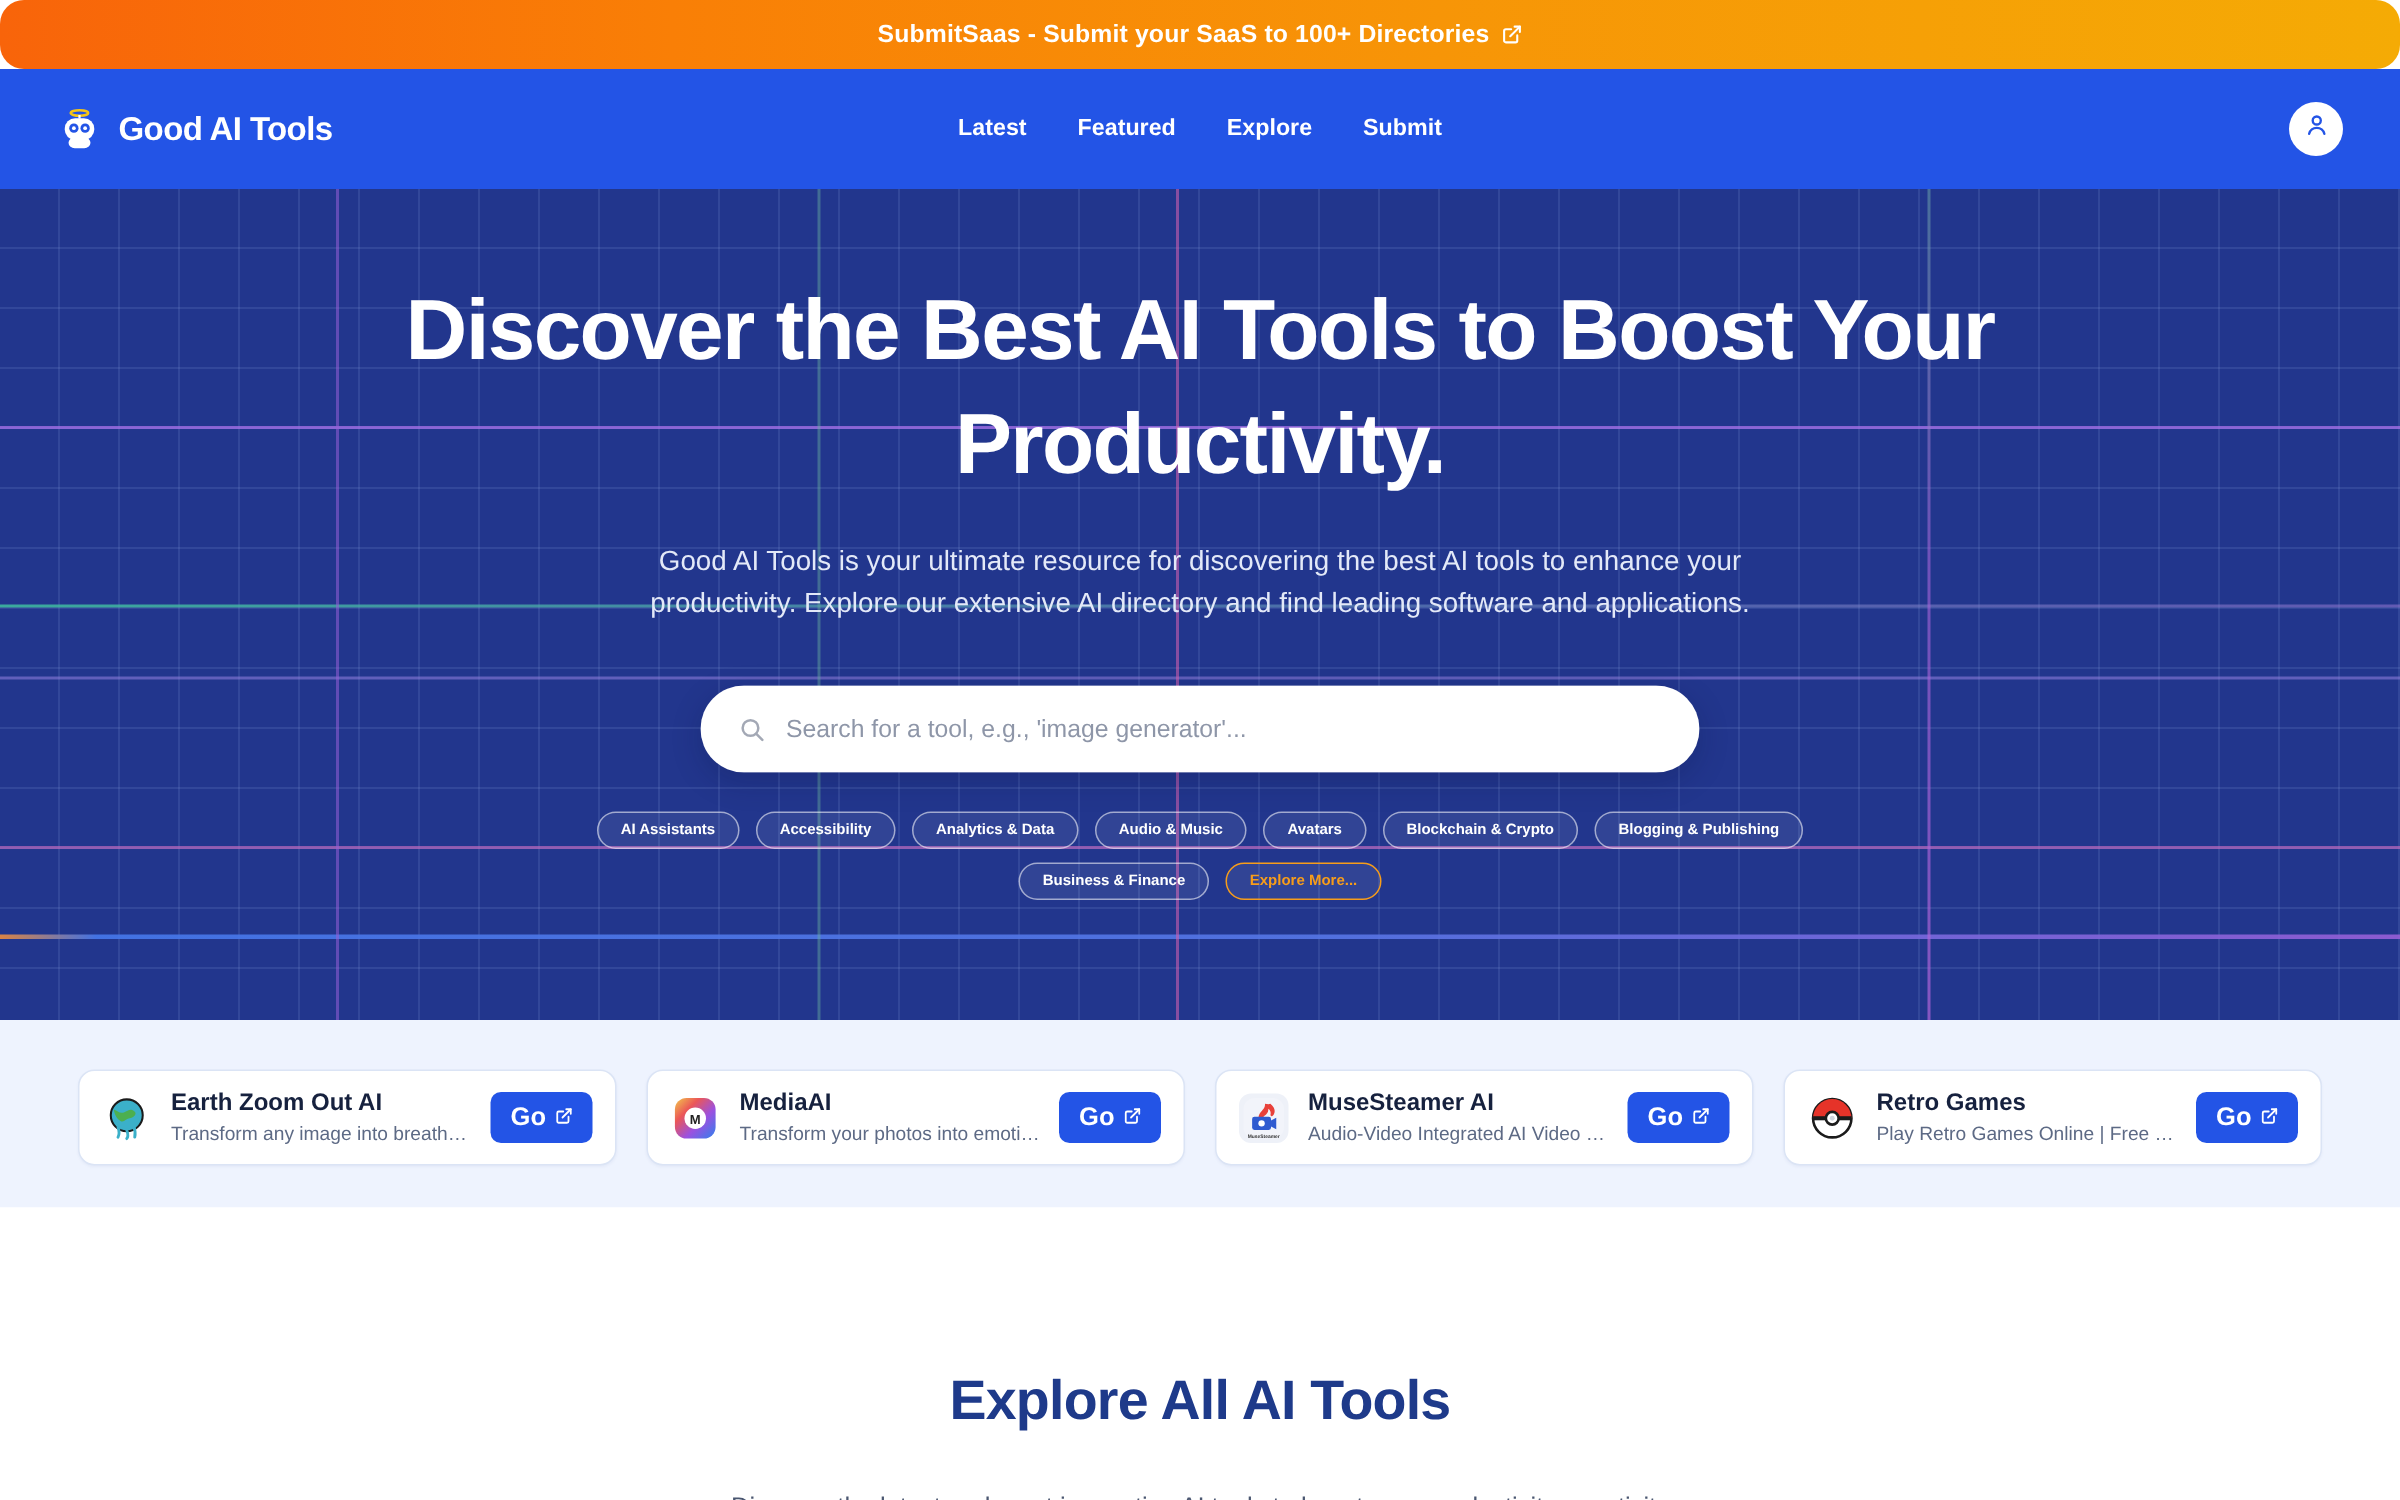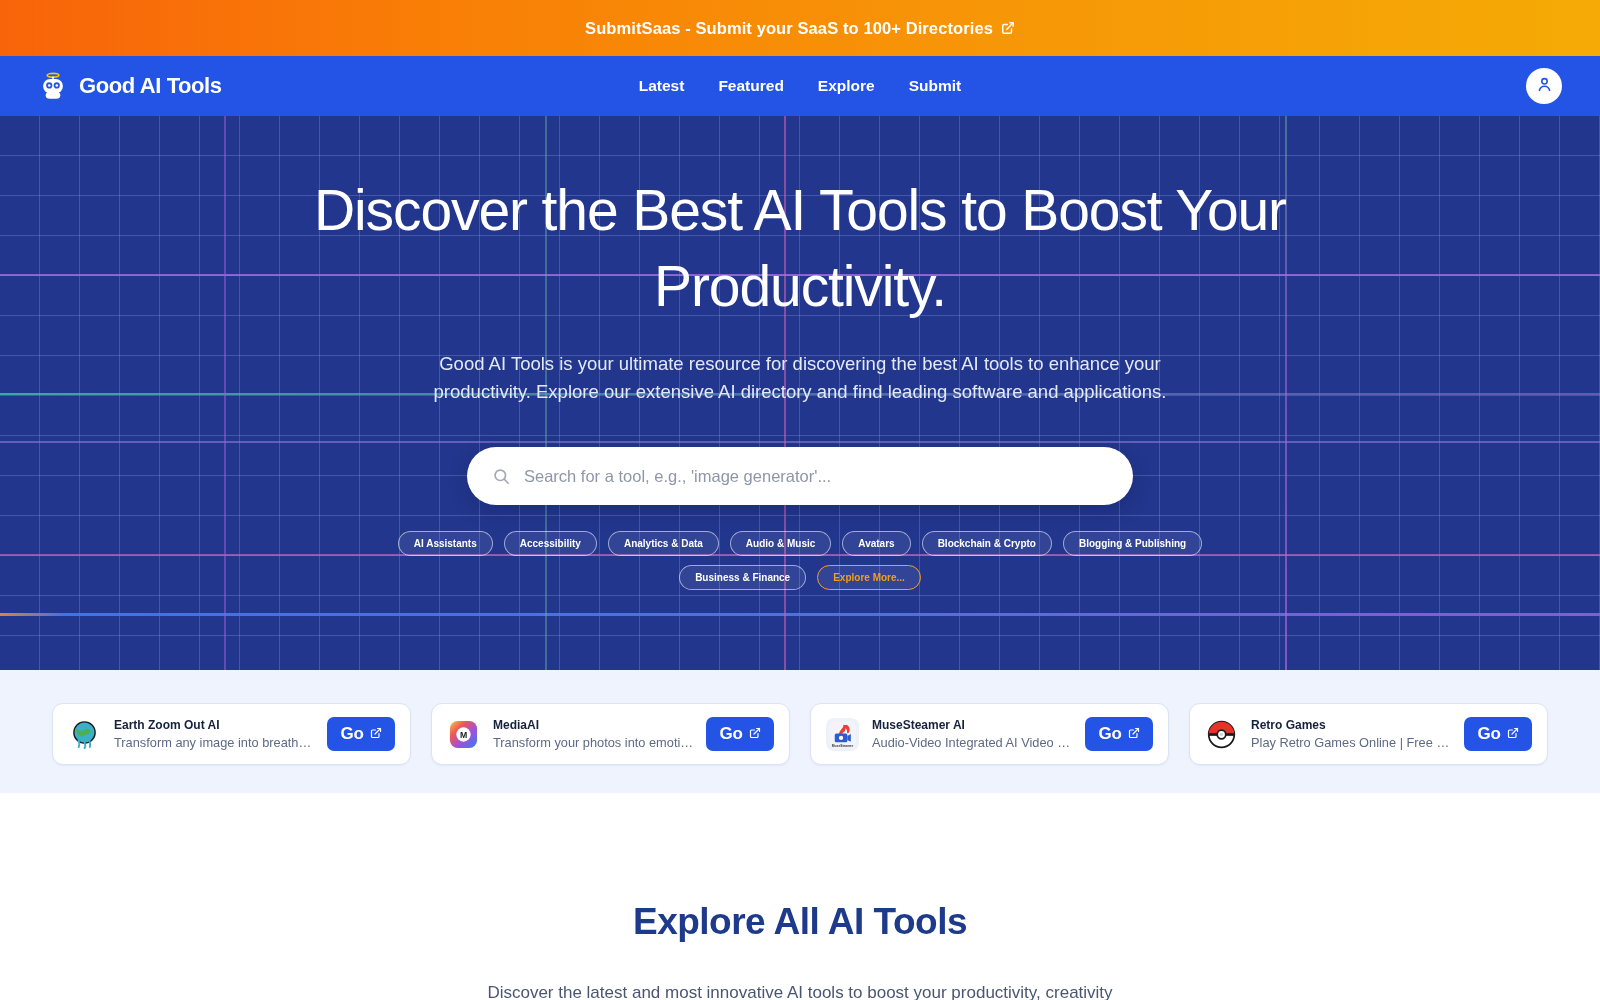--- a/index.html
+++ b/index.html
@@ -6,35 +6,36 @@
   * { box-sizing: border-box; margin: 0; padding: 0; }
   html, body {
     width: 1600px; height: 1000px;
     overflow: hidden;
     font-family: "Liberation Sans", sans-serif;
     background: #ffffff;
   }
 
   
   .promo-banner {
-    height: 56px;
+    height: 46px;
     background: linear-gradient(90deg, #f8640a 0%, #f97f06 28%, #f79507 60%, #f5ab05 100%);
     display: flex; align-items: center; justify-content: center;
     color: #ffffff;
+    border-radius: 16px;
   }
   .promo-text {
     font-size: 16.5px; font-weight: 700; letter-spacing: .1px;
     display: inline-flex; align-items: center; gap: 8px;
   }
   .ext-icon { display: inline-block; width: 14px; height: 14px; }
   .ext-icon svg { display: block; }
 
   
   .navbar {
-    height: 60px;
+    height: 80px;
     background: #2354e6;
     display: flex; align-items: center;
     padding: 0 38px;
     position: relative;
   }
   .brand { display: flex; align-items: center; gap: 11px; }
   .brand-logo { width: 30px; height: 30px; flex: none; }
   .brand-name {
     color: #ffffff; font-size: 22px; font-weight: 700; letter-spacing: -0.4px;
   }
@@ -72,21 +73,21 @@
   .hline { position: absolute; left: 0; right: 0; height: 2px; }
   .vline { position: absolute; top: 0; bottom: 0; width: 2px; }
 
   .hero-inner {
     position: relative; z-index: 4;
     padding-top: 56px;
     text-align: center;
   }
   .hero-title {
     color: #ffffff;
-    font-size: 57px; line-height: 76px; font-weight: 400;
+    font-size: 57px; line-height: 76px; font-weight: 700;
     letter-spacing: -1.1px;
     max-width: 1180px; margin: 0 auto;
   }
   .hero-sub {
     color: #e3e9f8;
     font-size: 18.5px; line-height: 27.5px; font-weight: 400;
     max-width: 745px; margin: 26px auto 0;
   }
 
   
@@ -151,21 +152,21 @@
     cursor: pointer;
     box-shadow: 0 1px 2px rgba(30,58,138,.05);
   }
   .sponsor-logo {
     width: 33px; height: 33px; flex: none; border-radius: 8px;
     display: flex; align-items: center; justify-content: center;
     overflow: hidden;
   }
   .sponsor-meta { flex: 1 1 auto; min-width: 0; }
   .sponsor-name {
-    font-size: 12px; font-weight: 700; color: #16213e;
+    font-size: 16px; font-weight: 700; color: #16213e;
     white-space: nowrap; overflow: hidden; text-overflow: ellipsis;
   }
   .sponsor-desc {
     font-size: 12.8px; color: #5d6a85; margin-top: 3px;
     white-space: nowrap; overflow: hidden; text-overflow: ellipsis;
   }
   .go-btn {
     flex: none;
     background: #2354e6; color: #ffffff;
     border-radius: 7px;

